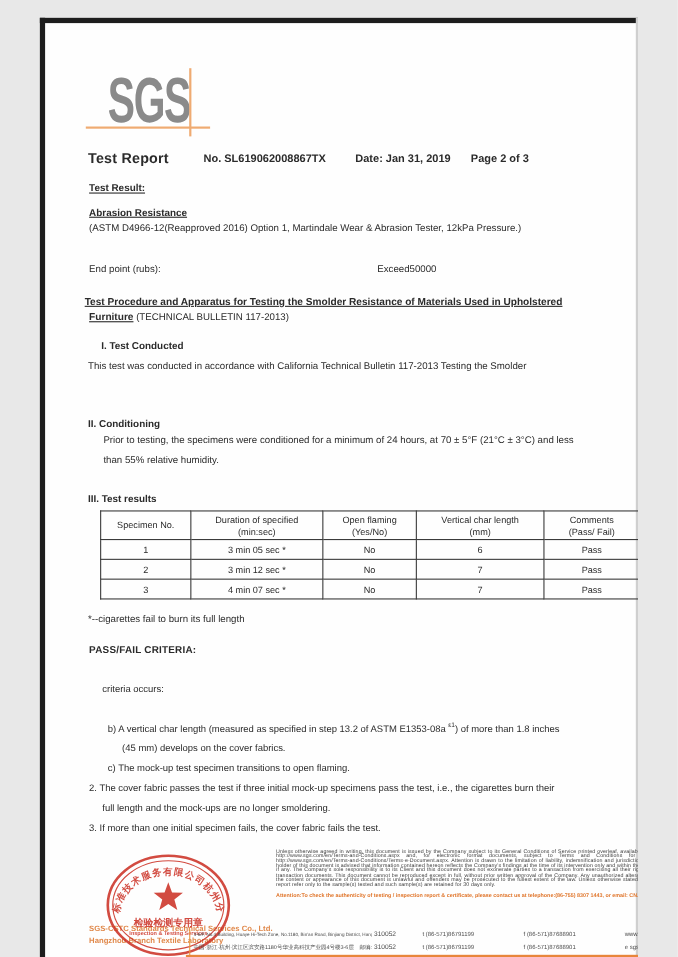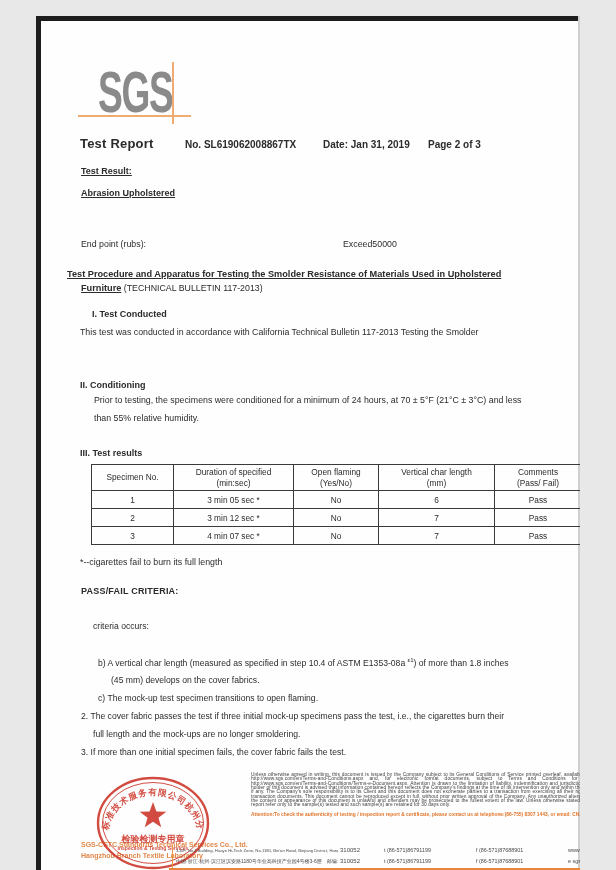--- a/index.html
+++ b/index.html
@@ -85,25 +85,26 @@
   <div class="abs logo">SGS</div>
   <div class="abs cross-v"></div>
   <div class="abs cross-h"></div>
 
   <div class="abs report-title">Test Report</div>
   <div class="abs hdr-meta" style="left:149px; top:123px;">No. SL619062008867TX</div>
   <div class="abs hdr-meta" style="left:287px; top:123px;">Date: Jan 31, 2019</div>
   <div class="abs hdr-meta" style="left:392px; top:123px;">Page 2 of 3</div>
 
   <div class="abs h-bold-u" style="left:45px; top:150px;">Test Result:</div>
-  <div class="abs h-bold-u" style="left:45px; top:172px;">Abrasion Upholstered</div>
+  <div class="abs h-bold-u" style="left:45px; top:172px;">Abrasion Resistance</div>
+  <div class="abs body-txt" style="left:45px; top:186px;">(ASTM D4966-12(Reapproved 2016) Option 1, Martindale Wear &amp; Abrasion Tester, 12kPa Pressure.)</div>
   <div class="abs body-txt" style="left:45px; top:223px;">End point (rubs):</div>
   <div class="abs body-txt" style="left:307px; top:223px;">Exceed50000</div>
 
-  <div class="abs h-bold-u" style="left:31px; top:253px; font-size:9.2px;">Test Procedure and Apparatus for Testing the Smolder Resistance of Materials Used in Upholstered</div>
+  <div class="abs h-bold-u" style="left:41px; top:253px; font-size:9.2px;">Test Procedure and Apparatus for Testing the Smolder Resistance of Materials Used in Upholstered</div>
   <div class="abs" style="left:45px; top:267px; font-size:9.2px;"><span class="h-bold-u" style="font-size:9.2px;">Furniture</span><span class="body-txt"> (TECHNICAL BULLETIN 117-2013)</span></div>
 
   <div class="abs sec-title" style="left:56px; top:293px;">I.  Test Conducted</div>
   <div class="abs body-txt" style="left:44px; top:311px;">This test was conducted in accordance with California Technical Bulletin 117-2013 Testing the Smolder</div>
 
   <div class="abs sec-title" style="left:44px; top:364px;">II.  Conditioning</div>
   <div class="abs body-txt" style="left:58px; top:379px;">Prior to testing, the specimens were conditioned for a minimum of 24 hours, at 70 ± 5°F (21°C ± 3°C) and less</div>
   <div class="abs body-txt" style="left:58px; top:397px;">than 55% relative humidity.</div>
 
   <div class="abs sec-title" style="left:44px; top:432px;">III.  Test results</div>
@@ -160,21 +161,21 @@
       <td>7</td>
       <td>Pass</td>
     </tr>
   </tbody>
     </table>
 
   <div class="abs body-txt" style="left:44px; top:541px;">*--cigarettes fail to burn its full length</div>
 
   <div class="abs sec-title" style="left:45px; top:570px; letter-spacing:.2px;">PASS/FAIL CRITERIA:</div>
   <div class="abs crit" style="left:57px; top:605px;">criteria occurs:</div>
-  <div class="abs crit" style="left:62px; top:641px;"><span>b) A vertical char length (measured as specified in step 10.4 of ASTM E1353-08a </span><sup class="eps">ε1</sup><span>) of more than 1.8 inches</span></div>
+  <div class="abs crit" style="left:62px; top:641px;"><span>b) A vertical char length (measured as specified in step 13.2 of ASTM E1353-08a </span><sup class="eps">ε1</sup><span>) of more than 1.8 inches</span></div>
   <div class="abs crit" style="left:75px; top:659px;">(45 mm) develops on the cover fabrics.</div>
   <div class="abs crit" style="left:62px; top:677px;">c) The mock-up test specimen transitions to open flaming.</div>
   <div class="abs crit" style="left:45px; top:695px;">2. The cover fabric passes the test if three initial mock-up specimens pass the test, i.e., the cigarettes burn their</div>
   <div class="abs crit" style="left:57px; top:713px;">full length and the mock-ups are no longer smoldering.</div>
   <div class="abs crit" style="left:45px; top:731px;">3. If more than one initial specimen fails, the cover fabric fails the test.</div>
 
   <div class="abs fineprint">Unless otherwise agreed in writing, this document is issued by the Company subject to its General Conditions of Service printed overleaf, available on request or accessible at http://www.sgs.com/en/Terms-and-Conditions.aspx and, for electronic format documents, subject to Terms and Conditions for Electronic Documents at http://www.sgs.com/en/Terms-and-Conditions/Terms-e-Document.aspx. Attention is drawn to the limitation of liability, indemnification and jurisdiction issues defined therein. Any holder of this document is advised that information contained hereon reflects the Company's findings at the time of its intervention only and within the limits of Client's instructions, if any. The Company's sole responsibility is to its Client and this document does not exonerate parties to a transaction from exercising all their rights and obligations under the transaction documents. This document cannot be reproduced except in full, without prior written approval of the Company. Any unauthorized alteration, forgery or falsification of the content or appearance of this document is unlawful and offenders may be prosecuted to the fullest extent of the law. Unless otherwise stated the results shown in this test report refer only to the sample(s) tested and such sample(s) are retained for 30 days only.</div>
   <div class="abs attention">Attention:To check the authenticity of testing / inspection report &amp; certificate, please contact us at telephone:(86-755) 8307 1443, or email: CN.Doccheck@sgs.com</div>
 
   <div class="abs company-org" style="left:45px; top:825px;">SGS-CSTC Standards Technical Services Co., Ltd.</div>

